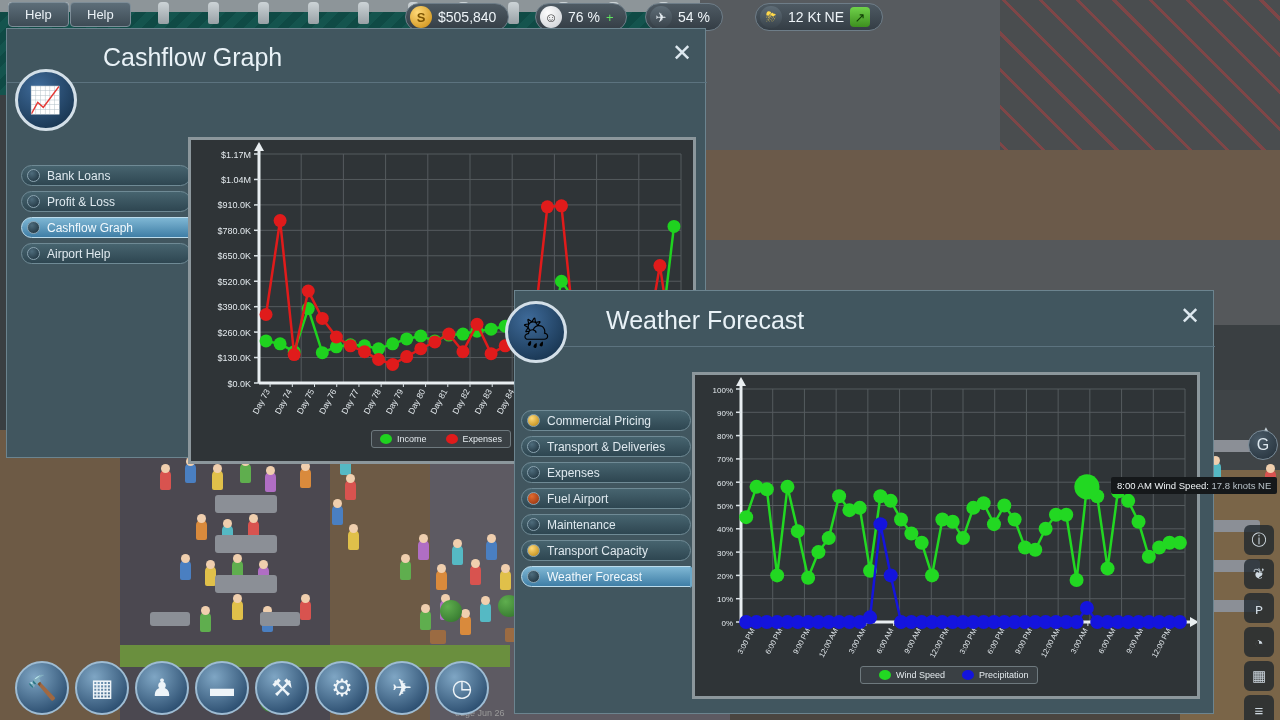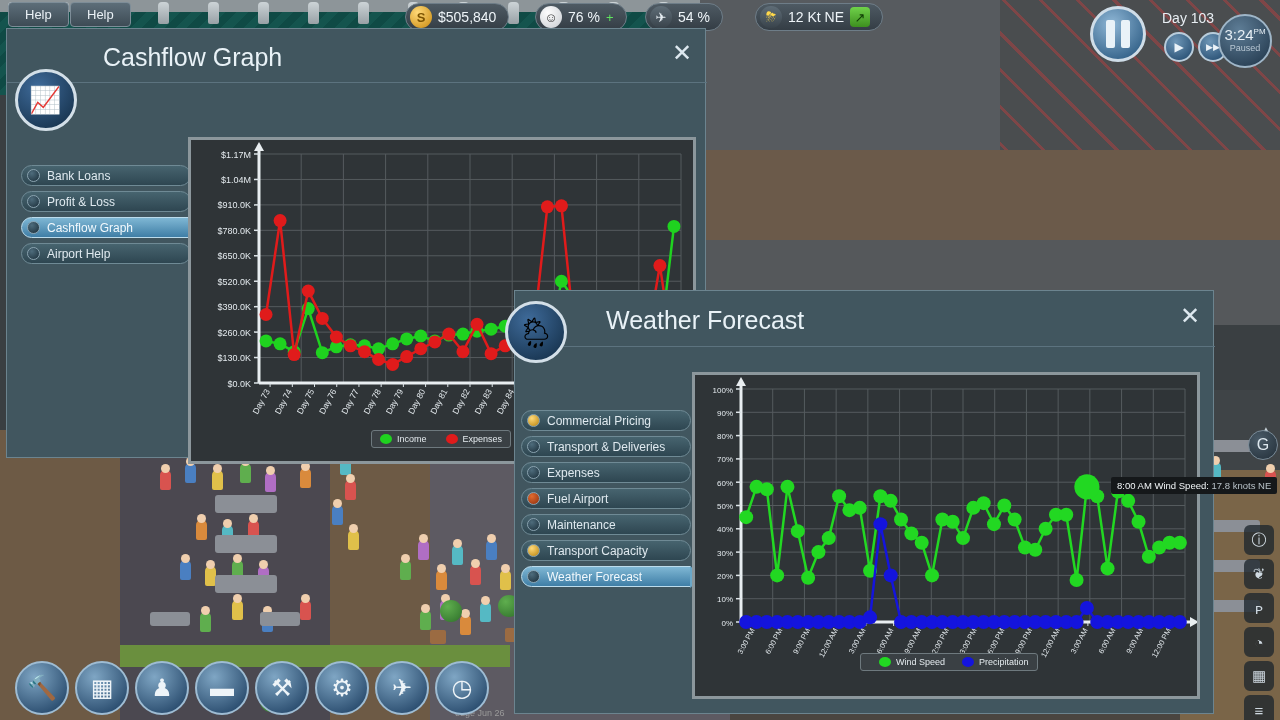--- a/index.html
+++ b/index.html
@@ -386,36 +386,20 @@
       <span class="pill-icon icon-plane">✈</span>
       <span>54 %</span>
     </div>
     <div class="stat-pill" style="left:755px;">
       <span class="pill-icon icon-cloud">⛈</span>
       <span>12 Kt NE</span>
       <span class="wind-arrow">↗</span>
     </div>
   </div>
 
-  <div class="timebox">
-    <div class="pause-btn">
-      <div class="pause-bar"></div>
-      <div class="pause-bar"></div>
-    </div>
-    <div class="day-label">Day 103</div>
-    <div class="spd-btn" style="left:86px;">▶</div>
-    <div class="spd-btn" style="left:120px; font-size:9px;">▶▶</div>
-    <div class="spd-btn" style="left:151px; font-size:8px;">▶▶▶</div>
-    <div class="clock-circle">
-      <div class="clock-time">
-        <span>3:24</span><sup>PM</sup>
-      </div>
-      <div class="clock-state">Paused</div>
-    </div>
-  </div>
 
   <div class="rail-chevron">▲</div>
   <div class="rail-g">G</div>
   <div class="right-rail" style="top:525px;">
     <div class="rail-btn">ⓘ</div>
     <div class="rail-btn">❦</div>
     <div class="rail-btn">ᴘ</div>
     <div class="rail-btn">◔</div>
     <div class="rail-btn">▦</div>
     <div class="rail-btn">≡</div>
@@ -828,21 +812,21 @@
           <circle cx="412.5581395348837" cy="247" r="7" fill="#1414dd"></circle>
           <circle cx="422.8837209302326" cy="247" r="7" fill="#1414dd"></circle>
           <circle cx="433.2093023255814" cy="247" r="7" fill="#1414dd"></circle>
           <circle cx="443.5348837209302" cy="247" r="7" fill="#1414dd"></circle>
           <circle cx="453.86046511627904" cy="247" r="7" fill="#1414dd"></circle>
           <circle cx="464.1860465116279" cy="247" r="7" fill="#1414dd"></circle>
           <circle cx="474.51162790697674" cy="247" r="7" fill="#1414dd"></circle>
           <circle cx="484.83720930232556" cy="247" r="7" fill="#1414dd"></circle>
           <circle cx="391.90697674418607" cy="111.86000000000001" r="12.6" fill="#22d822"></circle>
         </svg>
-      <div class="legend-box" style="left:165px; top:278px;padding-left:18px;">
+      <div class="legend-box" style="left:165px; top:291px;padding-left:18px;">
         <span class="legend-dot" style="background: rgb(34, 216, 34);"></span>
         <span>Wind Speed</span>
         <span class="legend-dot" style="margin-left: 12px; background: rgb(20, 20, 221);"></span>
         <span>Precipitation</span>
       </div>
     </div>
 
     <div class="tooltip" style="left:596px; top:186px;">
       <span>8:00 AM</span>
       <span>Wind Speed:</span>

